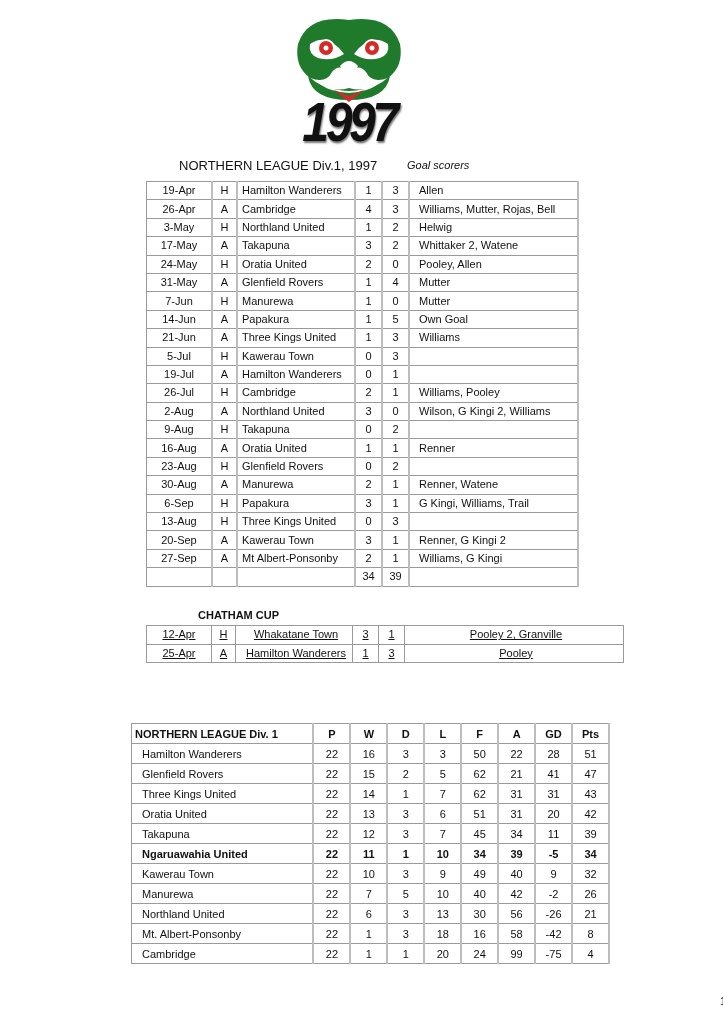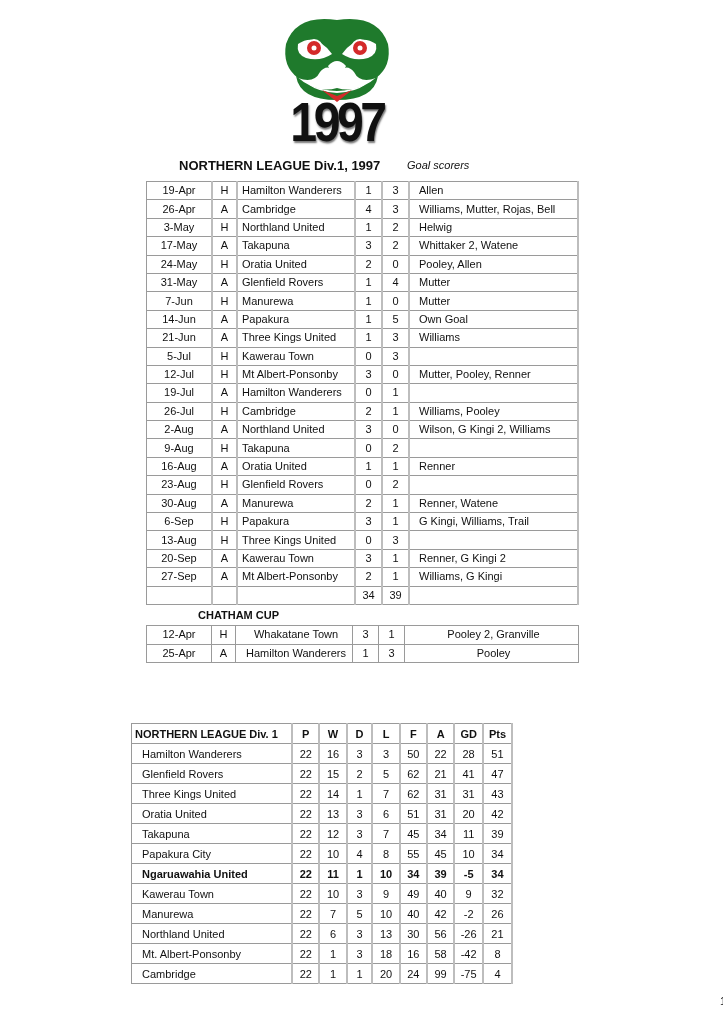--- a/index.html
+++ b/index.html
@@ -1,49 +1,49 @@
 <!DOCTYPE html>
 <html><head>
 <meta charset="utf-8">
 <style>
   html, body { margin: 0; padding: 0; background: #ffffff; }
   body { width: 723px; height: 1024px; position: relative; overflow: hidden;
          font-family: "Liberation Sans", "DejaVu Sans", sans-serif; color: #111; }
 
-  .logo { position: absolute; left: 276px; top: 14px; width: 122px; height: 128px; }
+  .logo { position: absolute; left: 288px; top: 14px; width: 122px; height: 128px; font-style: italic; }
   .logo-year { position: absolute; left: 0; top: 80px; width: 122px; text-align: center;
                font-family: "Liberation Sans", sans-serif; font-weight: bold; font-size: 56px;
                letter-spacing: -4px; line-height: 56px; color: #111;
                transform: scaleX(0.86); transform-origin: center;
                text-shadow: 1px 2px 2px #777; }
 
-  .title { position: absolute; left: 179px; top: 158px; font-size: 13px; font-weight: bold; }
+  .title { position: absolute; left: 179px; top: 158px; font-size: 13px; font-weight: normal; }
   .subtitle { position: absolute; left: 407px; top: 159px; font-size: 11px; font-style: italic; text-align: center; }
 
   table { border-collapse: collapse; position: absolute; font-size: 11px; }
   td, th { border: 1px solid #9a9a9a; padding: 0; height: 17.4px; line-height: 17px; white-space: nowrap; }
 
   .fixtures { left: 146px; top: 181px; width: 433px; }
   .fixtures td.date { width: 64px; text-align: center; margin-left: 46px; }
   .fixtures td.ha { width: 23px; text-align: center; }
   .fixtures td.opp { width: 112px; padding-left: 4px; }
   .fixtures td.gf, .fixtures td.ga { width: 25px; text-align: center; }
   .fixtures td.scorers { padding-left: 9px; margin-left: 10px; }
   .fixtures td { border-right: 2px solid #bdbdbd; }
 
   .cup-title { position: absolute; left: 150px; top: 609px; font-size: 11px; font-weight: bold; margin-left: 48px; }
-  .cup { left: 146px; top: 625px; width: 433px; }
+  .cup { left: 146px; top: 625px; width: 478px; text-decoration: underline; }
   .cup td.date { width: 64px; text-align: center; }
   .cup td.ha { width: 23px; text-align: center; }
   .cup td.opp { width: 112px; padding-left: 4px; }
   .cup td.gf, .cup td.ga { width: 25px; text-align: center; }
   .cup td.scorers { padding-left: 4px; }
   .cup td { height: 17.5px; text-align: center; }
 
-  .standings { left: 131px; top: 723px; width: 382px; font-size: 11px; border-radius: 28px; }
+  .standings { left: 131px; top: 723px; width: 479px; font-size: 11px; border-radius: 28px; }
   .standings th, .standings td { height: 19px; line-height: 18px; border: 1px solid #9a9a9a; border-right: 2px solid #bdbdbd; }
   .standings th { font-weight: bold; text-align: center; }
   .standings th.name { text-align: left; padding-left: 3px; width: 163px; }
   .standings td.name { text-align: left; padding-left: 10px; }
   .standings td.num { text-align: center; width: 32px; vertical-align: bottom; }
   .standings tr.highlight td { font-weight: bold; }
 
   .page-number { position: absolute; left: 720px; top: 995px; font-size: 11px; }
 </style>
 </head>
@@ -145,28 +145,20 @@
       </tr>
       <tr>
         <td class="date">5-Jul</td>
         <td class="ha">H</td>
         <td class="opp">Kawerau Town</td>
         <td class="gf">0</td>
         <td class="ga">3</td>
         <td class="scorers"></td>
       </tr>
       <tr>
-        <td class="date">12-Jul</td>
-        <td class="ha">H</td>
-        <td class="opp">Mt Albert-Ponsonby</td>
-        <td class="gf">3</td>
-        <td class="ga">0</td>
-        <td class="scorers">Mutter, Pooley, Renner</td>
-      </tr>
-      <tr>
         <td class="date">19-Jul</td>
         <td class="ha">A</td>
         <td class="opp">Hamilton Wanderers</td>
         <td class="gf">0</td>
         <td class="ga">1</td>
         <td class="scorers"></td>
       </tr>
       <tr>
         <td class="date">26-Jul</td>
         <td class="ha">H</td>
@@ -343,31 +335,20 @@
         <td class="name">Takapuna</td>
         <td class="num">22</td>
         <td class="num">12</td>
         <td class="num">3</td>
         <td class="num">7</td>
         <td class="num">45</td>
         <td class="num">34</td>
         <td class="num">11</td>
         <td class="num">39</td>
       </tr>
-      <tr>
-        <td class="name">Papakura City</td>
-        <td class="num">22</td>
-        <td class="num">10</td>
-        <td class="num">4</td>
-        <td class="num">8</td>
-        <td class="num">55</td>
-        <td class="num">45</td>
-        <td class="num">10</td>
-        <td class="num">34</td>
-      </tr>
       <tr class="highlight">
         <td class="name">Ngaruawahia United</td>
         <td class="num">22</td>
         <td class="num">11</td>
         <td class="num">1</td>
         <td class="num">10</td>
         <td class="num">34</td>
         <td class="num">39</td>
         <td class="num">-5</td>
         <td class="num">34</td>

